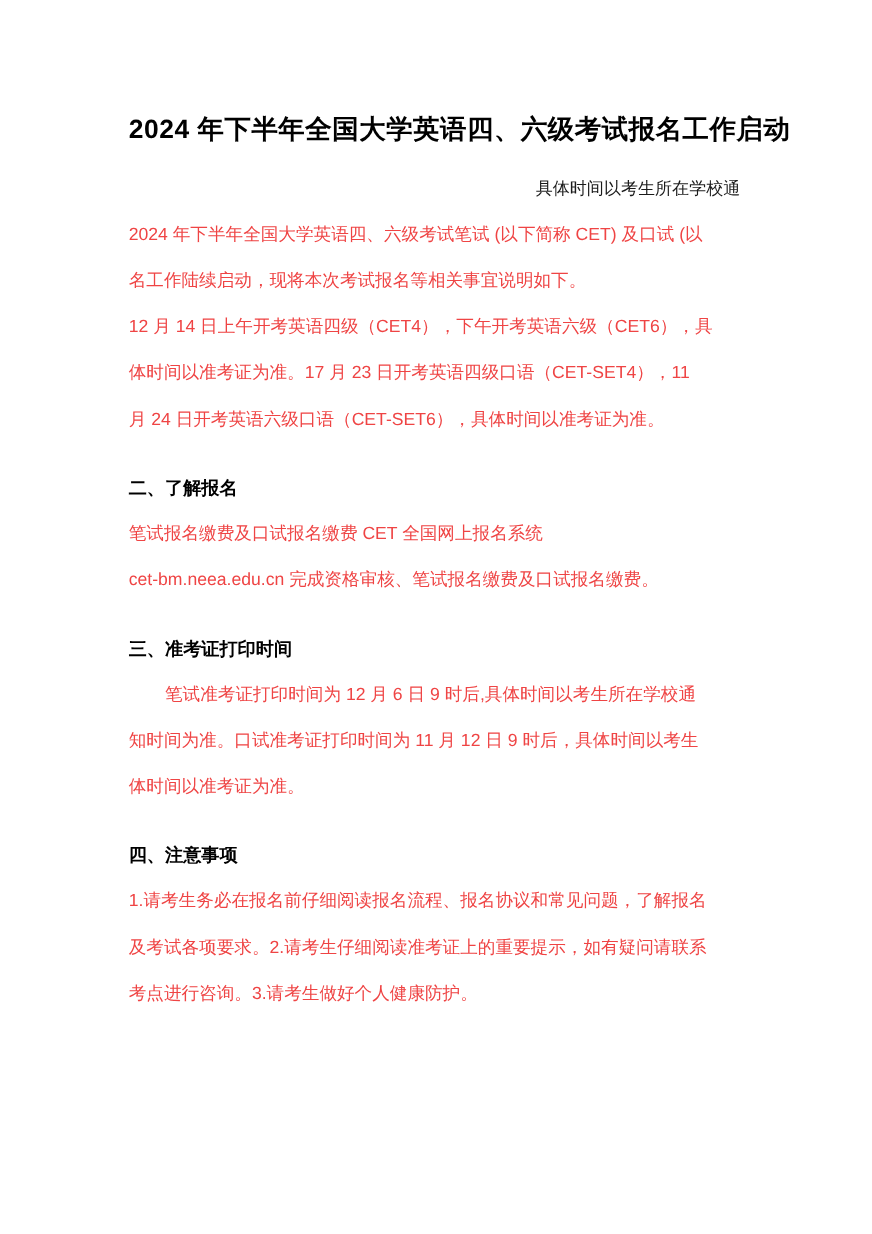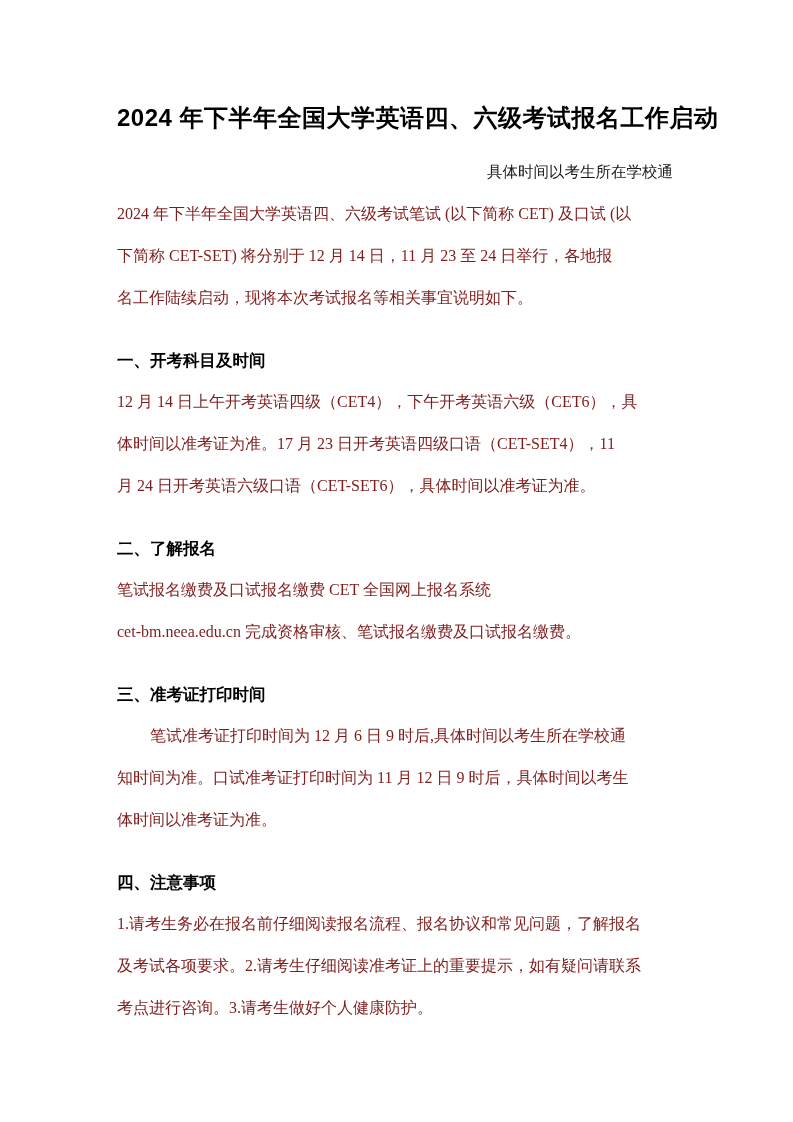--- a/index.html
+++ b/index.html
@@ -31,22 +31,21 @@
   .source-line {
     font-size: 15.5px;
     text-align: right;
     line-height: 42px;
     margin: 0;
   }
   .text-line {
     font-size: 16px;
     line-height: 42px;
     white-space: nowrap;
-    color: #7f1d1d;
-    font-family: Liberation Serif, serif;
+    color: #ef4444;
   }
   .text-line.first-indent {
     padding-left: 33px;
   }
   .section-heading {
     font-size: 16.5px;
     font-weight: bold;
     color: #000000;
     line-height: 42px;
     margin-top: 20px;
@@ -60,27 +59,25 @@
 </head>
 <body>
 
 <div class="page">
   <div class="doc-title">2024 年下半年全国大学英语四、六级考试报名工作启动</div>
 
   <div class="source-line">具体时间以考生所在学校通</div>
 
   <div class="intro-block" id="intro-container">
       <div class="text-line">2024 年下半年全国大学英语四、六级考试笔试 (以下简称 CET) 及口试 (以</div>
-      <div class="text-line">下简称 CET-SET) 将分别于 12 月 14 日，11 月 23 至 24 日举行，各地报</div>
       <div class="text-line">名工作陆续启动，现将本次考试报名等相关事宜说明如下。</div>
     </div>
 
   <div id="sections-container">
       <div class="doc-section">
-        <div class="section-heading">一、开考科目及时间</div>
         <div>
           <div class="text-line">12 月 14 日上午开考英语四级（CET4），下午开考英语六级（CET6），具</div>
           <div class="text-line">体时间以准考证为准。17 月 23 日开考英语四级口语（CET-SET4），11</div>
           <div class="text-line">月 24 日开考英语六级口语（CET-SET6），具体时间以准考证为准。</div>
         </div>
       </div>
       <div class="doc-section">
         <div class="section-heading">二、了解报名</div>
         <div>
           <div class="text-line">笔试报名缴费及口试报名缴费 CET 全国网上报名系统</div>

